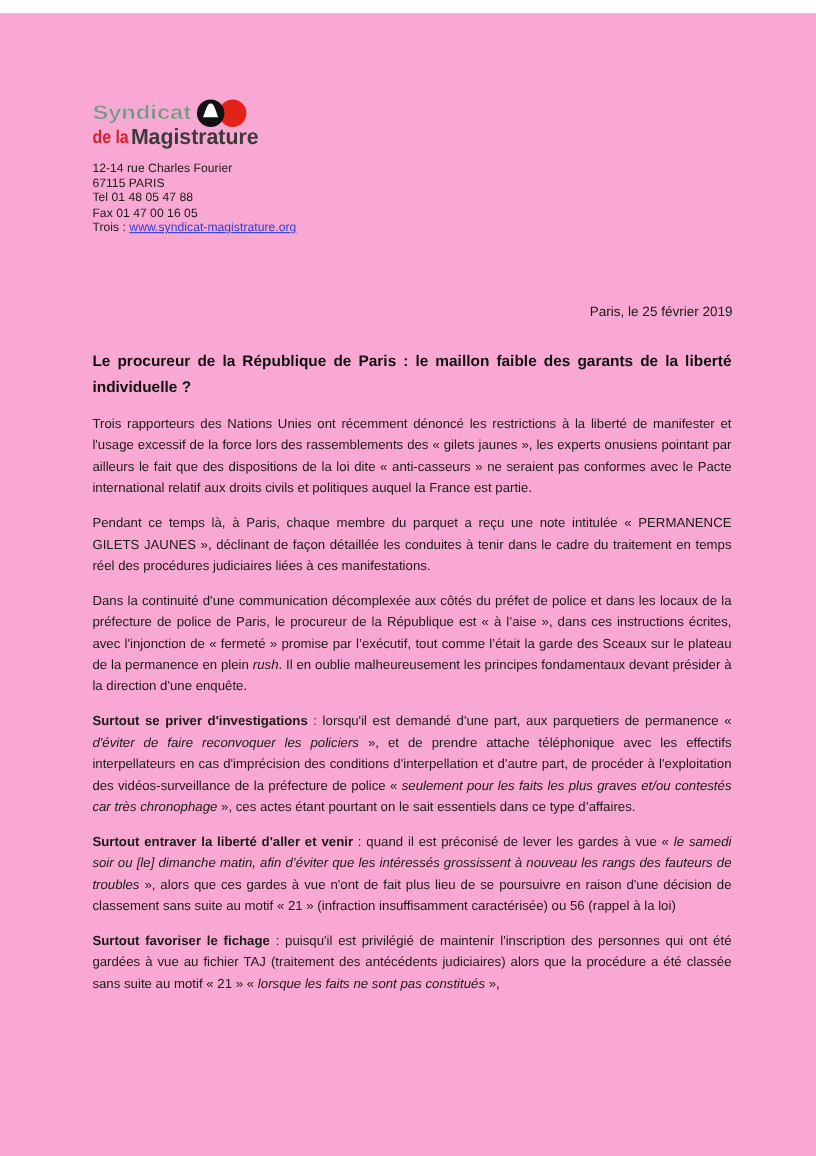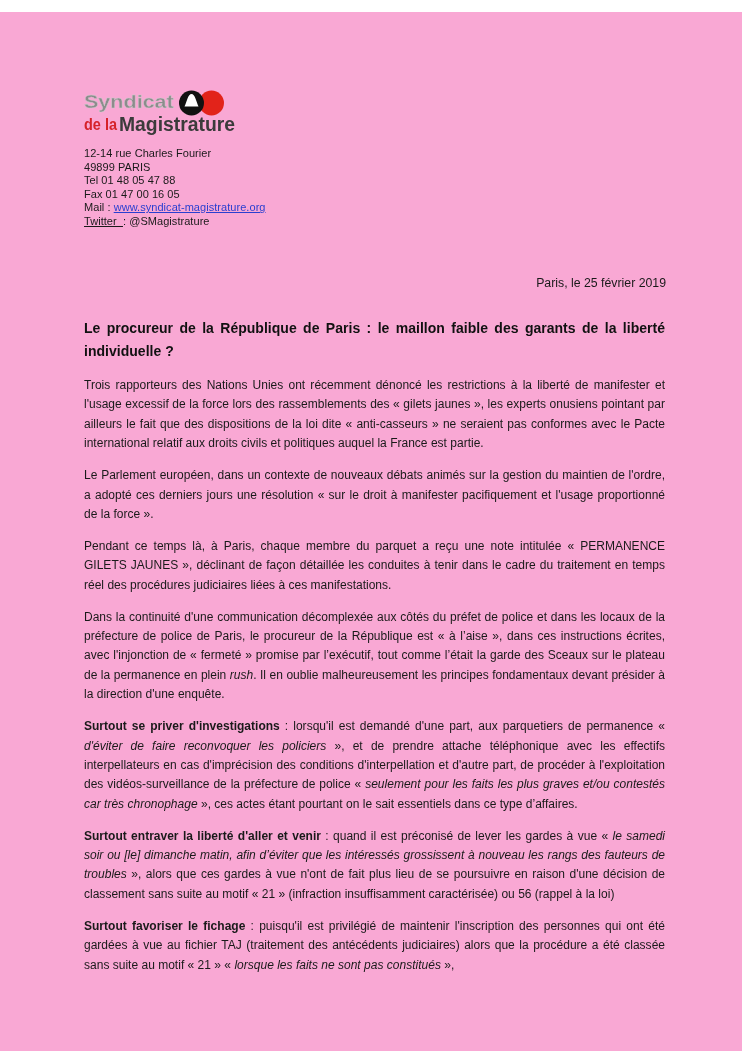--- a/index.html
+++ b/index.html
@@ -113,35 +113,33 @@
         <path d="M215 8 c7 0 9 14 14 25 l-28 0 c5 -11 7 -25 14 -25 z" fill="#ffffff"></path>
       </g>
 
       <text x="0" y="36" font-family="'Liberation Sans', sans-serif" font-size="36" font-weight="bold" fill="#8c8c8c" stroke="#cccccc" stroke-width="0.8" transform="scale(1.02,1)" textLength="176" lengthAdjust="spacingAndGlyphs">Syndicat</text>
       <text x="0" y="80" font-family="'Liberation Sans', sans-serif" font-size="33" font-weight="bold" fill="#d6222a" textLength="66" lengthAdjust="spacingAndGlyphs">de la</text>
       <text x="70" y="82" font-family="'Liberation Sans', sans-serif" font-size="40" font-weight="bold" fill="#3b3b3b" textLength="232" lengthAdjust="spacingAndGlyphs">Magistrature</text>
     </svg>
 
     <div class="contact-block">
       <div class="contact-line">12-14 rue Charles Fourier</div>
-      <div class="contact-line">49899 PARIS</div>
+      <div class="contact-line">67115 PARIS</div>
       <div class="contact-line">Tel 01 48 05 47 88</div>
       <div class="contact-line">Fax 01 47 00 16 05</div>
-      <div class="contact-line"><span>Mail : </span><a class="contact-link" href="#">www.syndicat-magistrature.org</a></div>
-      <div class="contact-line"><span class="twitter-label">Twitter  </span><span>: </span><span>@SMagistrature</span></div>
+      <div class="contact-line"><span>Trois : </span><a class="contact-link" href="#">www.syndicat-magistrature.org</a></div>
     </div>
   </div>
 
   <div class="date-line">Paris, le 25 février 2019</div>
 
   <div class="content">
     <h1 class="doc-title">Le procureur de la République de Paris : le maillon faible des garants de la liberté individuelle ?</h1>
     <div id="paragraph-list">
         <p class="para"><span>Trois rapporteurs des Nations Unies ont récemment dénoncé les restrictions à la liberté de manifester et l'usage excessif de la force lors des rassemblements des « gilets jaunes », les experts onusiens pointant par ailleurs le fait que des dispositions de la loi dite « anti-casseurs » ne seraient pas conformes avec le Pacte international relatif aux droits civils et politiques auquel la France est partie.</span></p>
-        <p class="para"><span>Le Parlement européen, dans un contexte de nouveaux débats animés sur la gestion du maintien de l'ordre, a adopté ces derniers jours une résolution « sur le droit à manifester pacifiquement et l'usage proportionné de la force ».</span></p>
         <p class="para"><span>Pendant ce temps là, à Paris, chaque membre du parquet a reçu une note intitulée « PERMANENCE GILETS JAUNES », déclinant de façon détaillée les conduites à tenir dans le cadre du traitement en temps réel des procédures judiciaires liées à ces manifestations.</span></p>
         <p class="para"><span>Dans la continuité d'une communication décomplexée aux côtés du préfet de police et dans les locaux de la préfecture de police de Paris, le procureur de la République est « à l’aise », dans ces instructions écrites, avec l'injonction de « fermeté » promise par l’exécutif, tout comme l’était la garde des Sceaux sur le plateau de la permanence en plein </span><span class="it">rush</span><span>. Il en oublie malheureusement les principes fondamentaux devant présider à la direction d'une enquête.</span></p>
         <p class="para"><span class="lead">Surtout se priver d'investigations</span><span> : lorsqu'il est demandé d'une part, aux parquetiers de permanence « </span><span class="it">d'éviter de faire reconvoquer les policiers</span><span> », et de prendre attache téléphonique avec les effectifs interpellateurs en cas d'imprécision des conditions d'interpellation et d'autre part, de procéder à l'exploitation des vidéos-surveillance de la préfecture de police « </span><span class="it">seulement pour les faits les plus graves et/ou contestés car très chronophage</span><span> », ces actes étant pourtant on le sait essentiels dans ce type d’affaires.</span></p>
         <p class="para"><span class="lead">Surtout entraver la liberté d'aller et venir</span><span> : quand il est préconisé de lever les gardes à vue « </span><span class="it">le samedi soir ou [le] dimanche matin, afin d’éviter que les intéressés grossissent à nouveau les rangs des fauteurs de troubles</span><span> », alors que ces gardes à vue n'ont de fait plus lieu de se poursuivre en raison d'une décision de classement sans suite au motif « 21 » (infraction insuffisamment caractérisée) ou 56 (rappel à la loi)</span></p>
         <p class="para"><span class="lead">Surtout favoriser le fichage</span><span> : puisqu'il est privilégié de maintenir l'inscription des personnes qui ont été gardées à vue au fichier TAJ (traitement des antécédents judiciaires) alors que la procédure a été classée sans suite au motif « 21 » « </span><span class="it">lorsque les faits ne sont pas constitués</span><span> »,</span></p>
       </div>
   </div>
 
 </div>
 

